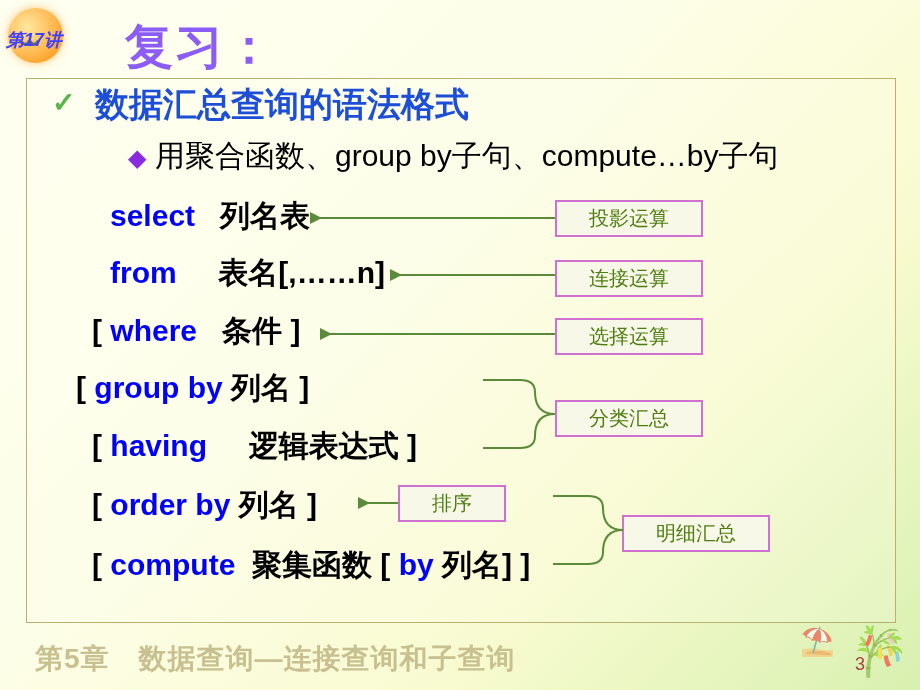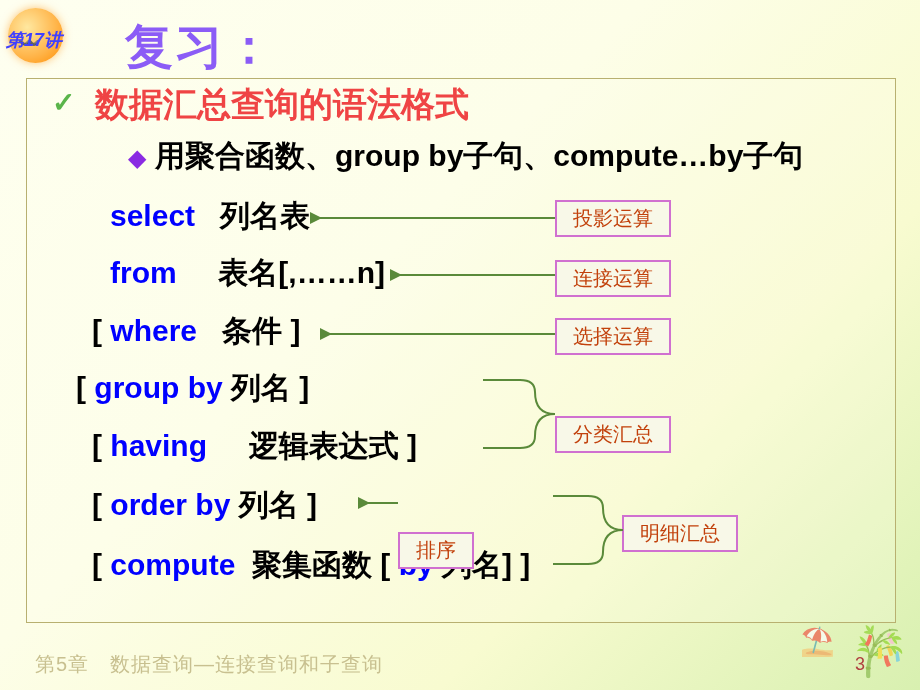--- a/index.html
+++ b/index.html
@@ -55,56 +55,56 @@
     top: 86px; left: 52px;
     color: #5ab54a;
     font-size: 28px;
     font-weight: bold;
   }
   .heading1 {
     position: absolute;
     top: 82px; left: 95px;
     font-size: 34px;
     font-weight: bold;
-    color: #ef4444;
+    color: #1d4ed8;
   }
   .diamond {
     position: absolute;
     top: 144px; left: 128px;
     color: #8a2be2;
     font-size: 24px;
   }
   .subtitle {
     position: absolute;
     top: 136px; left: 155px;
     font-size: 30px;
-    font-weight: bold;
+    font-weight: normal;
     color: #000;
   }
   .syntax-line {
     position: absolute;
     font-size: 30px;
     font-weight: bold;
     color: #000;
   }
   .kw { color: #0000ff; margin-top: 25px; }
   .label-box {
     position: absolute;
     border: 2px solid #d070d0;
     background: #f8f8e8;
-    color: #c2410c;
+    color: #4d7c0f;
     font-size: 20px;
-    padding: 3px 16px;
+    padding: 3px 32px;
     text-align: center;
   }
   .footer-chapter {
     position: absolute;
     bottom: 12px; left: 35px;
-    font-size: 20px;
-    font-weight: normal;
+    font-size: 28px;
+    font-weight: bold;
     color: #c8c090;
     letter-spacing: 1px;
   }
   .page-num {
     position: absolute;
     bottom: 15px; right: 55px;
     color: #b04040;
     font-size: 18px;
   }
   .bamboo {
@@ -155,22 +155,22 @@
 <div class="syntax-line" style="top:485px; left:92px;">
   <span>[ </span><span class="kw">order  by</span>&nbsp;<span>列名  ]</span>
 </div>
 <div class="syntax-line" style="top:545px; left:92px;">
   <span>[ </span><span class="kw">compute</span>&nbsp;&nbsp;<span>聚集函数  [ </span><span class="kw">by</span><span> 列名]  ]</span>
 </div>
 
 <div class="label-box" style="top:200px; left:555px;">投影运算</div>
 <div class="label-box" style="top:260px; left:555px;">连接运算</div>
 <div class="label-box" style="top:318px; left:555px;">选择运算</div>
-<div class="label-box" style="top:400px; left:555px;margin-top:16px;">分类汇总</div>
-<div class="label-box" style="top:485px; left:398px;margin-top:47px;">排序</div>
+<div class="label-box" style="top:400px; left:555px;">分类汇总</div>
+<div class="label-box" style="top:485px; left:398px;">排序</div>
 <div class="label-box" style="top:515px; left:622px;">明细汇总</div>
 
 <svg class="arrow" style="top:208px; left:310px;" width="250" height="20">
   <defs>
       <marker id="ah1" markerWidth="10" markerHeight="8" refX="2" refY="4" orient="auto">
         <path d="M8,0 L0,4 L8,8 Z" fill="#5a8a3a"></path>
       </marker>
     </defs>
   <line x1="245" y1="10" x2="8" y2="10" stroke="#5a8a3a" stroke-width="2" marker-end="url(#ah1)"></line>
 </svg>

